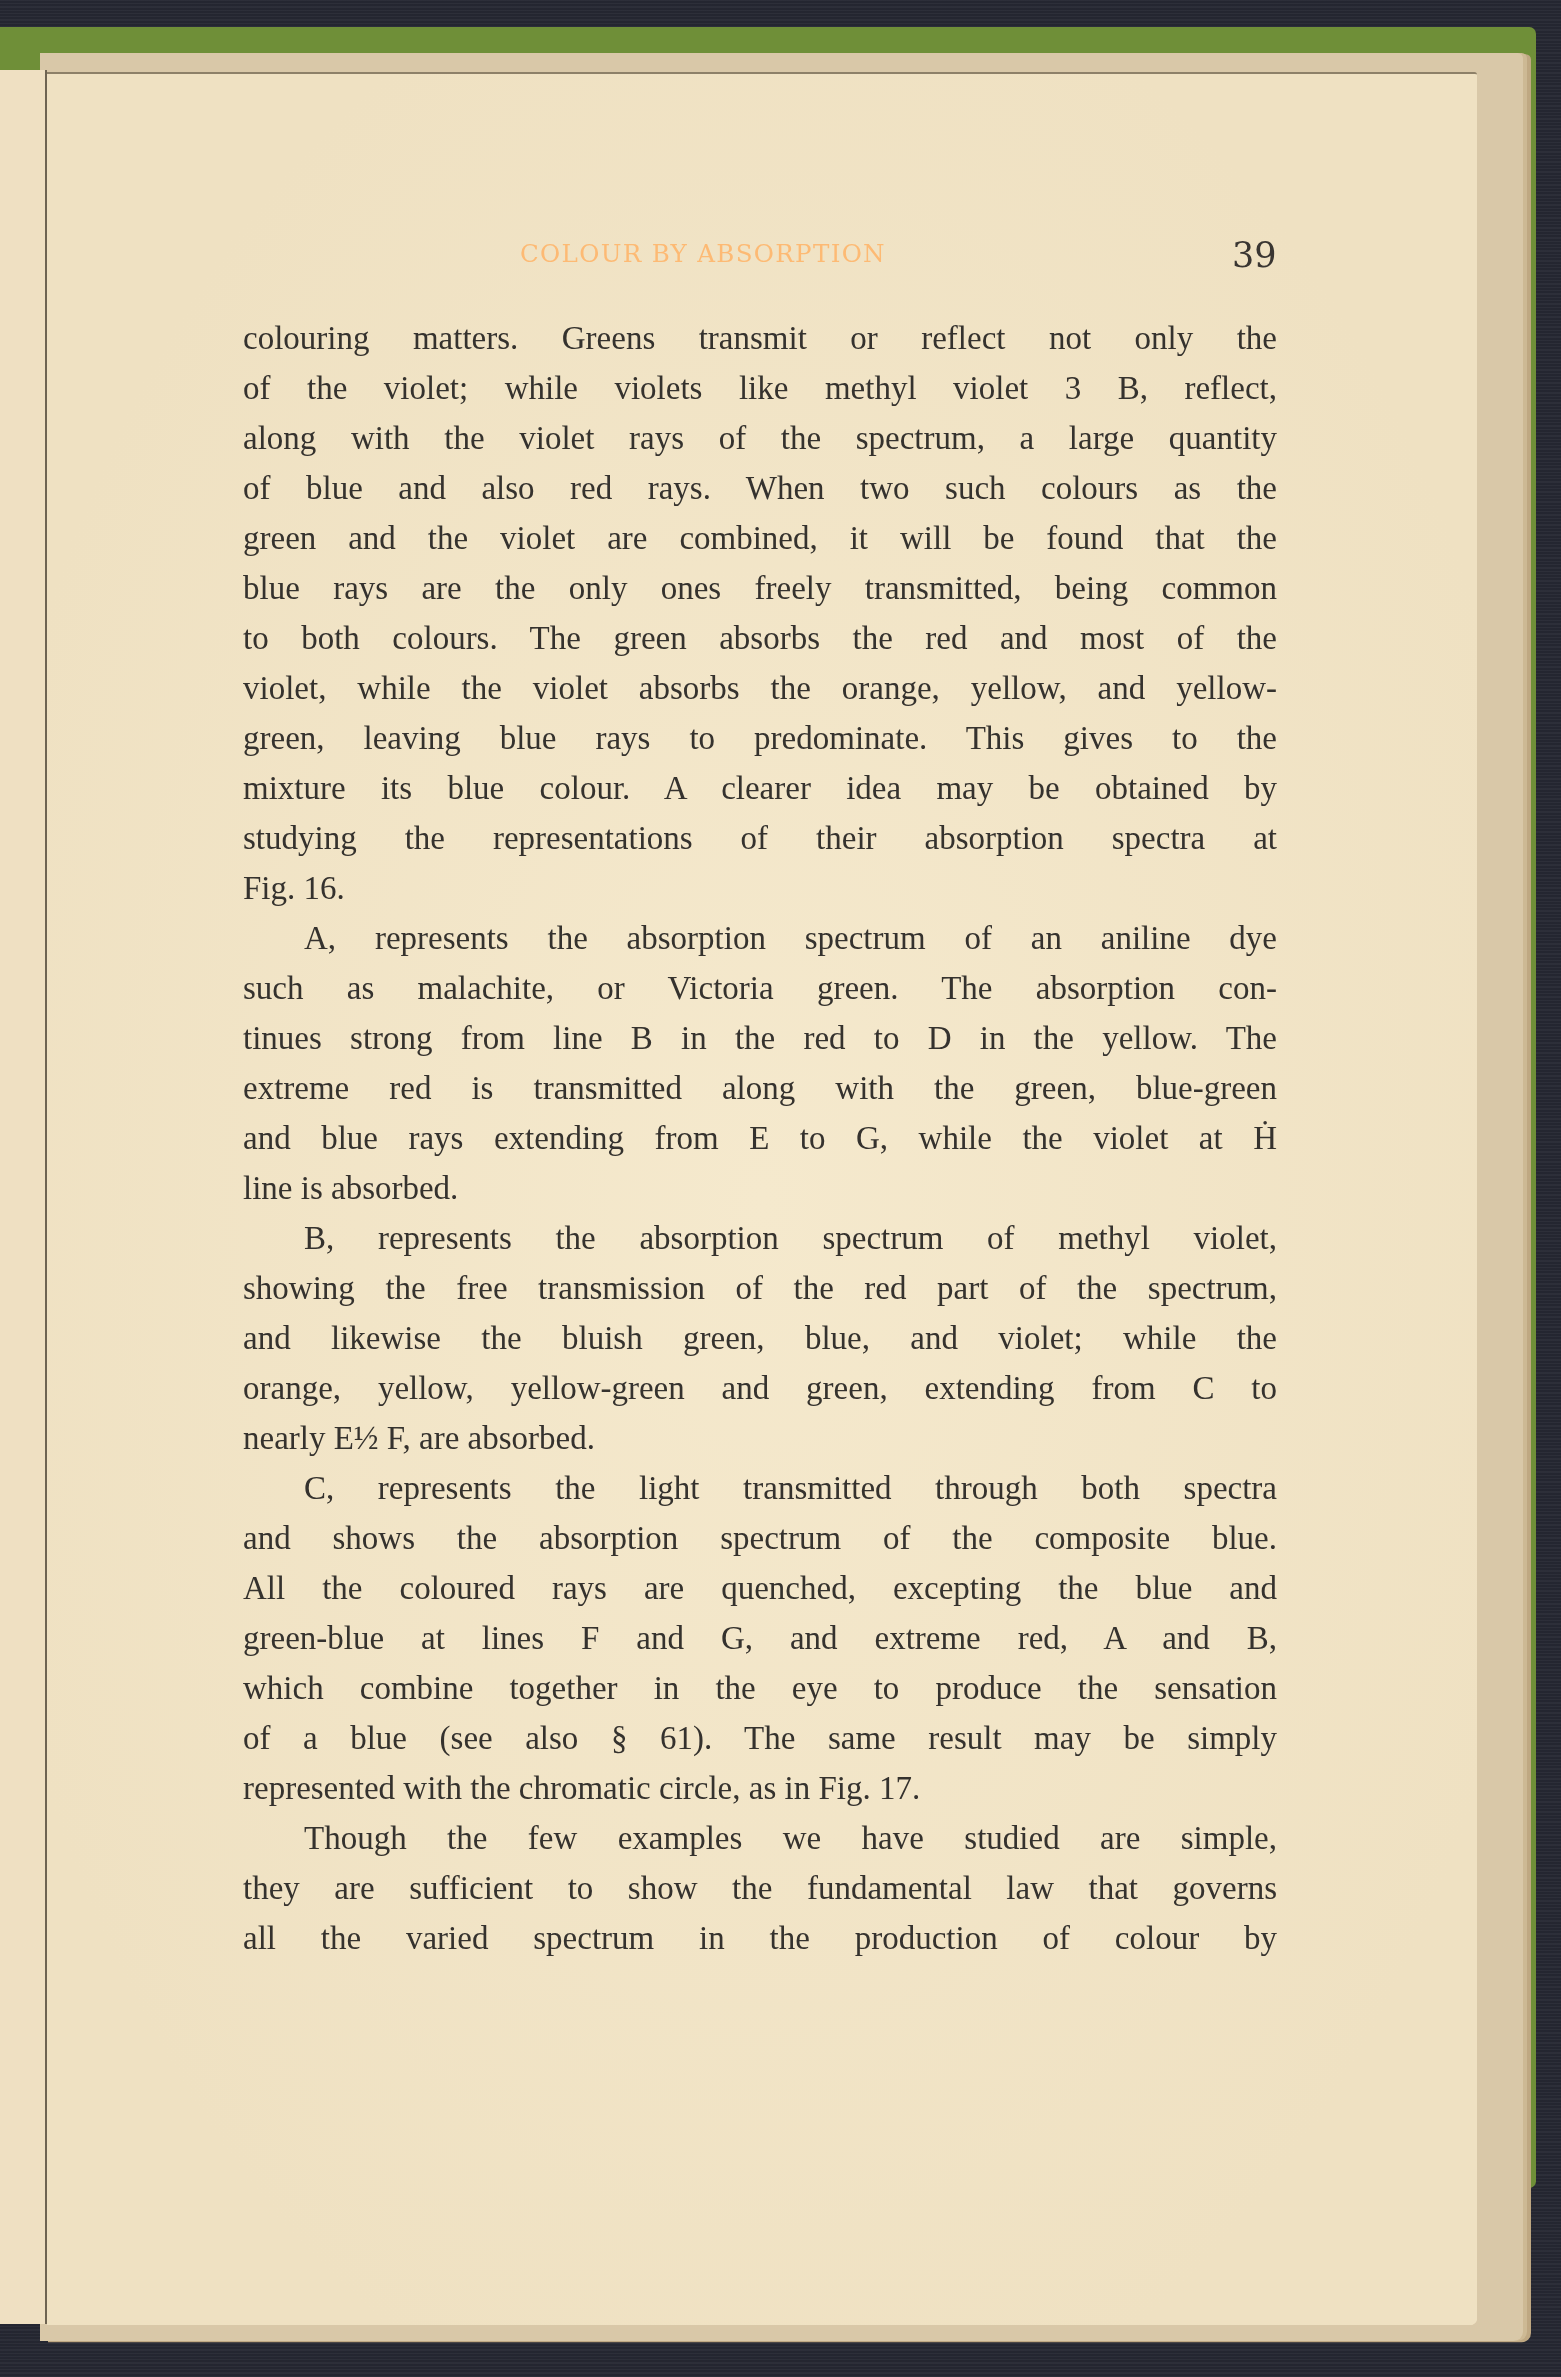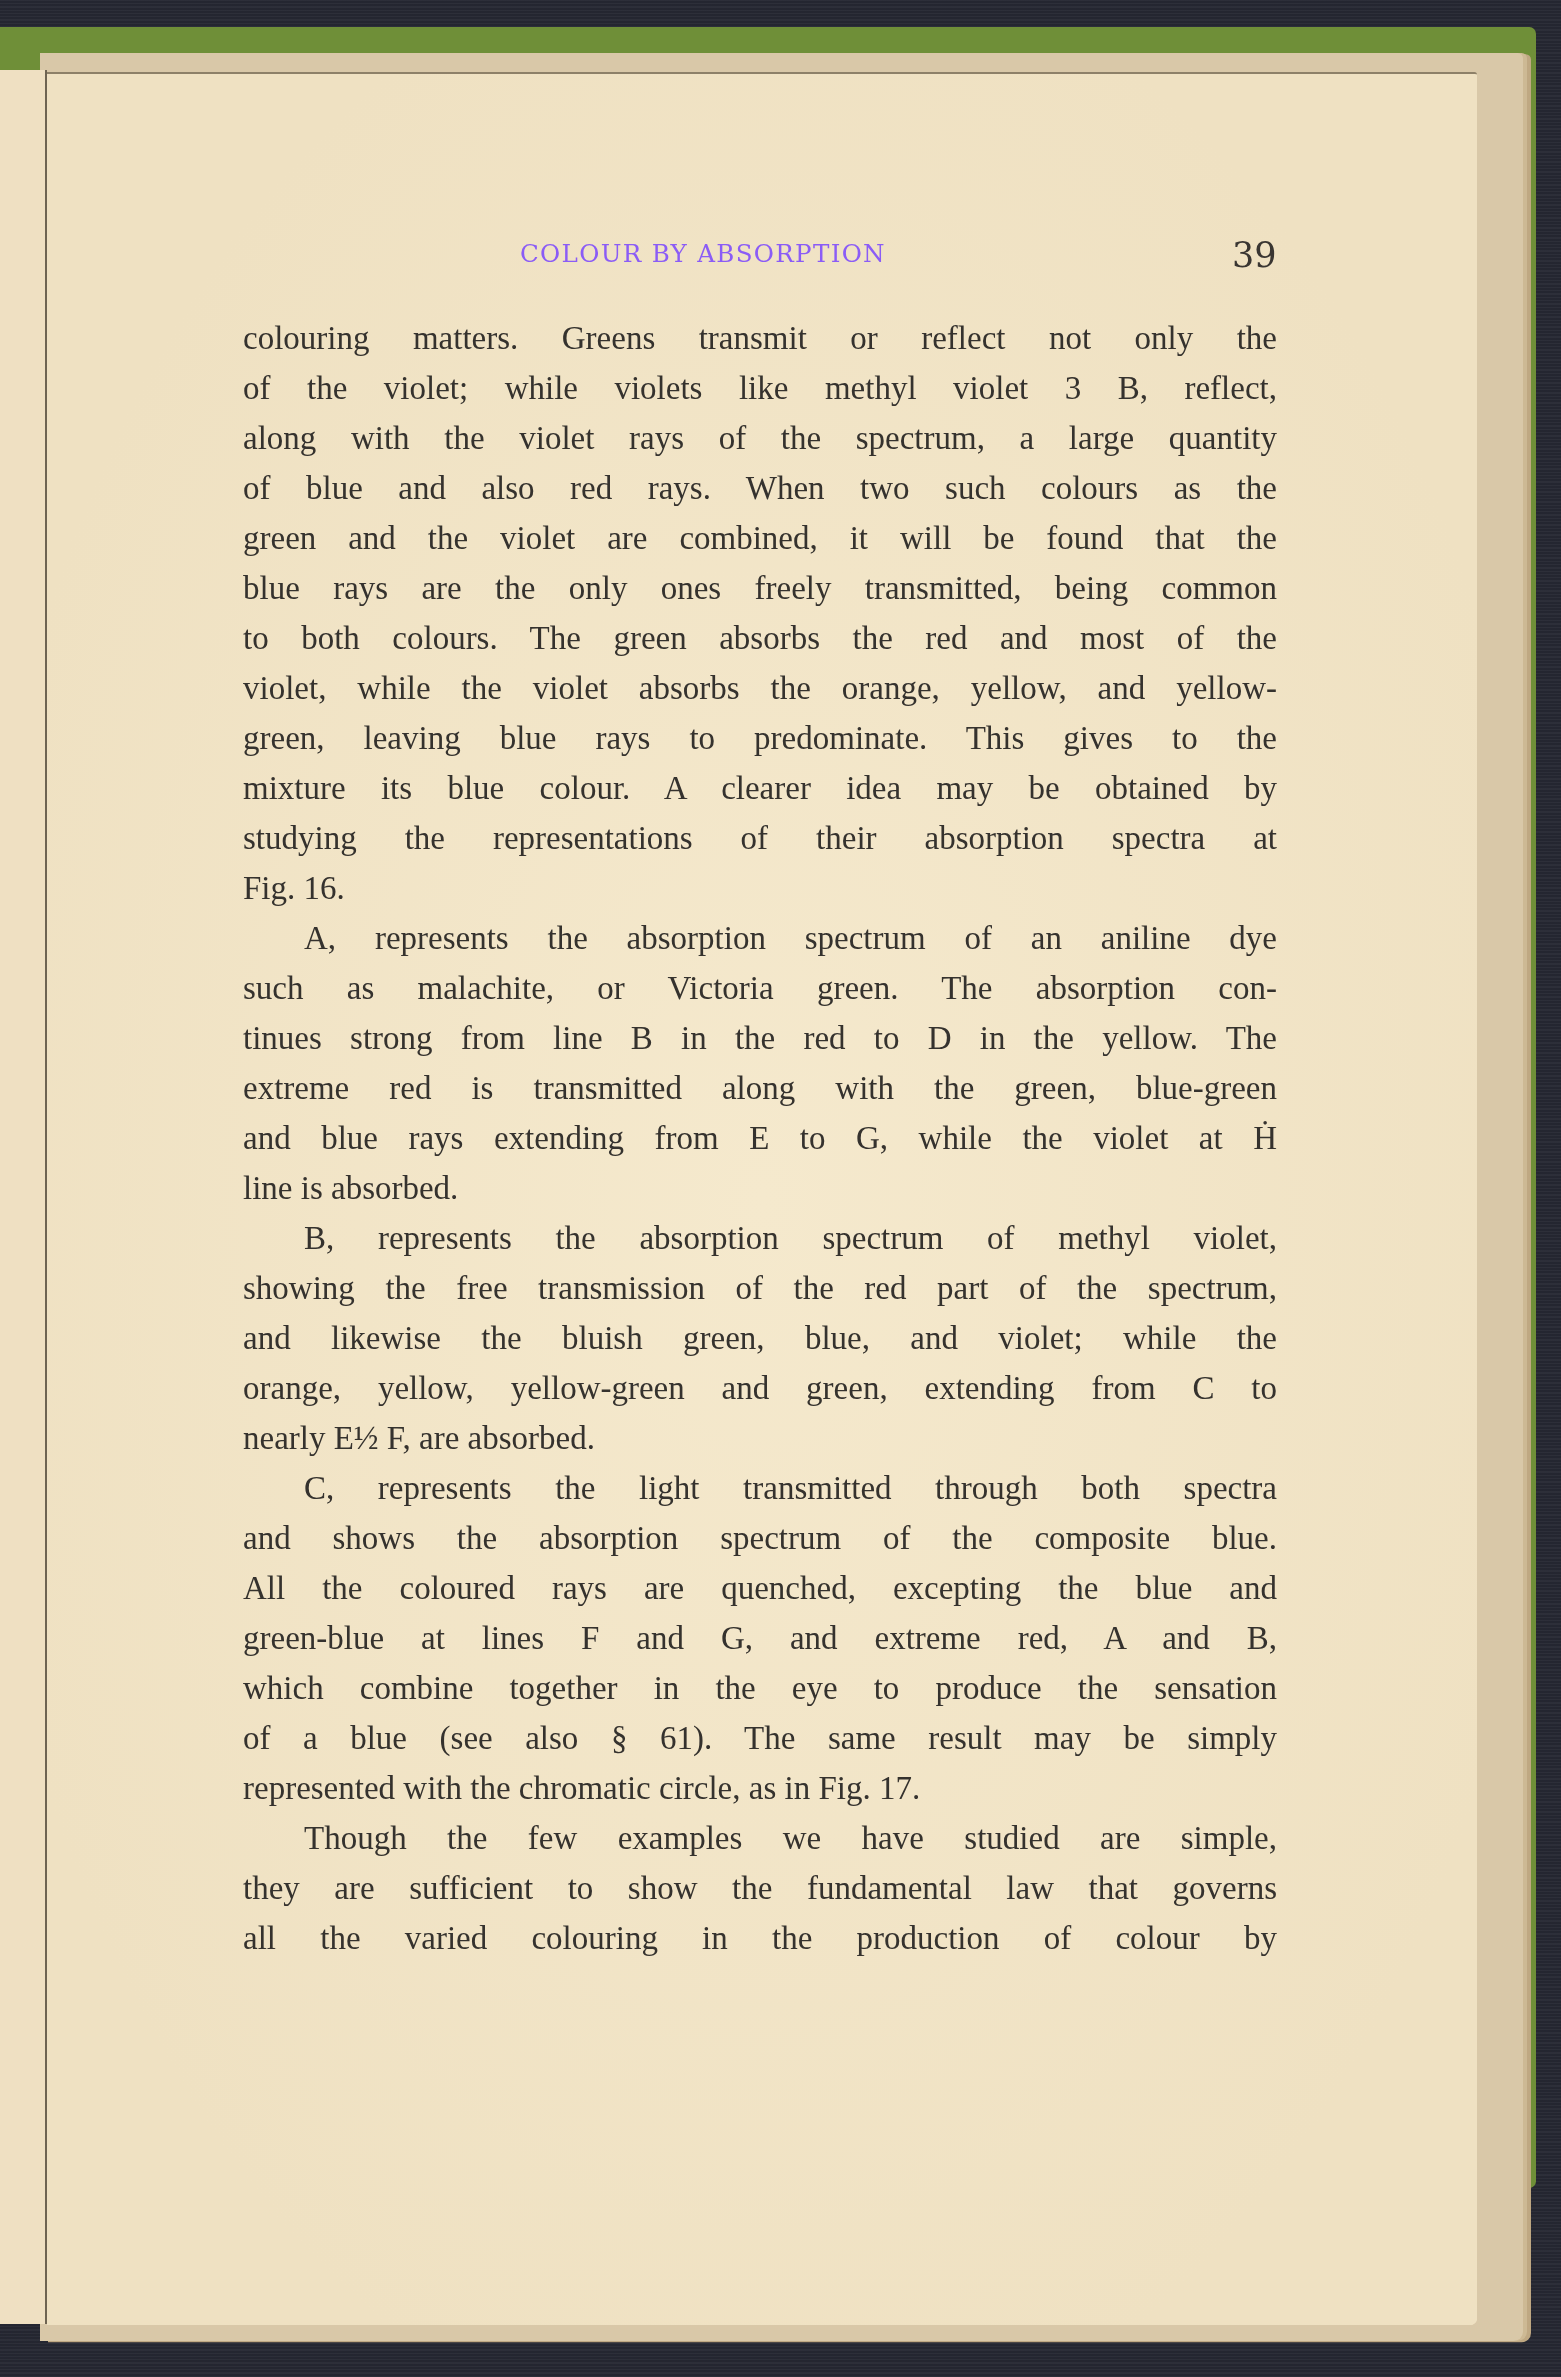--- a/index.html
+++ b/index.html
@@ -36,21 +36,21 @@
     background-image: radial-gradient(ellipse at 50% 50%, #f5e9cd 0%, #efe1c2 80%);
     border-radius:0 2.7px 6.7px 0;
     border-top:2px solid #8d8068;
   }
   .running-head {
     position:absolute; left:0; top:239px; width:1561px; height:40px;
   }
   .head-title {
     position:absolute; left:520px; top:0;
     font-family:"DejaVu Serif", serif;
-    font-size:24.6px; letter-spacing:1.3px; color:#8b5cf6;
+    font-size:24.6px; letter-spacing:1.3px; color:#fdba74;
   }
   .page-number {
     position:absolute; left:1232px; top:-4px;
     font-size:35px; color:#3a3632;
   }
   .body-text {
     position:absolute; left:243px; top:313px; width:1034px;
     color:#35322e;
   }
   .line {
@@ -104,15 +104,15 @@
     <span class="line last" style="display: block; width: 1034px;">nearly E½ F, are absorbed.</span>
     <span class="line indent" style="display: block; width: 1034px;">C, represents the light transmitted through both spectra</span>
     <span class="line" style="display: block; width: 1034px;">and shows the absorption spectrum of the composite blue.</span>
     <span class="line" style="display: block; width: 1034px;">All the coloured rays are quenched, excepting the blue and</span>
     <span class="line" style="display: block; width: 1034px;">green-blue at lines F and G, and extreme red, A and B,</span>
     <span class="line" style="display: block; width: 1034px;">which combine together in the eye to produce the sensation</span>
     <span class="line" style="display: block; width: 1034px;">of a blue (see also § 61).  The same result may be simply</span>
     <span class="line last" style="display: block; width: 1034px;">represented with the chromatic circle, as in Fig. 17.</span>
     <span class="line indent" style="display: block; width: 1034px;">Though the few examples we have studied are simple,</span>
     <span class="line" style="display: block; width: 1034px;">they are sufficient to show the fundamental law that governs</span>
-    <span class="line" style="display: block; width: 1034px;">all the varied colouring in the production of colour by</span>
+    <span class="line" style="display: block; width: 1034px;">all the varied spectrum in the production of colour by</span>
   </div>
 
 
 </body></html>

